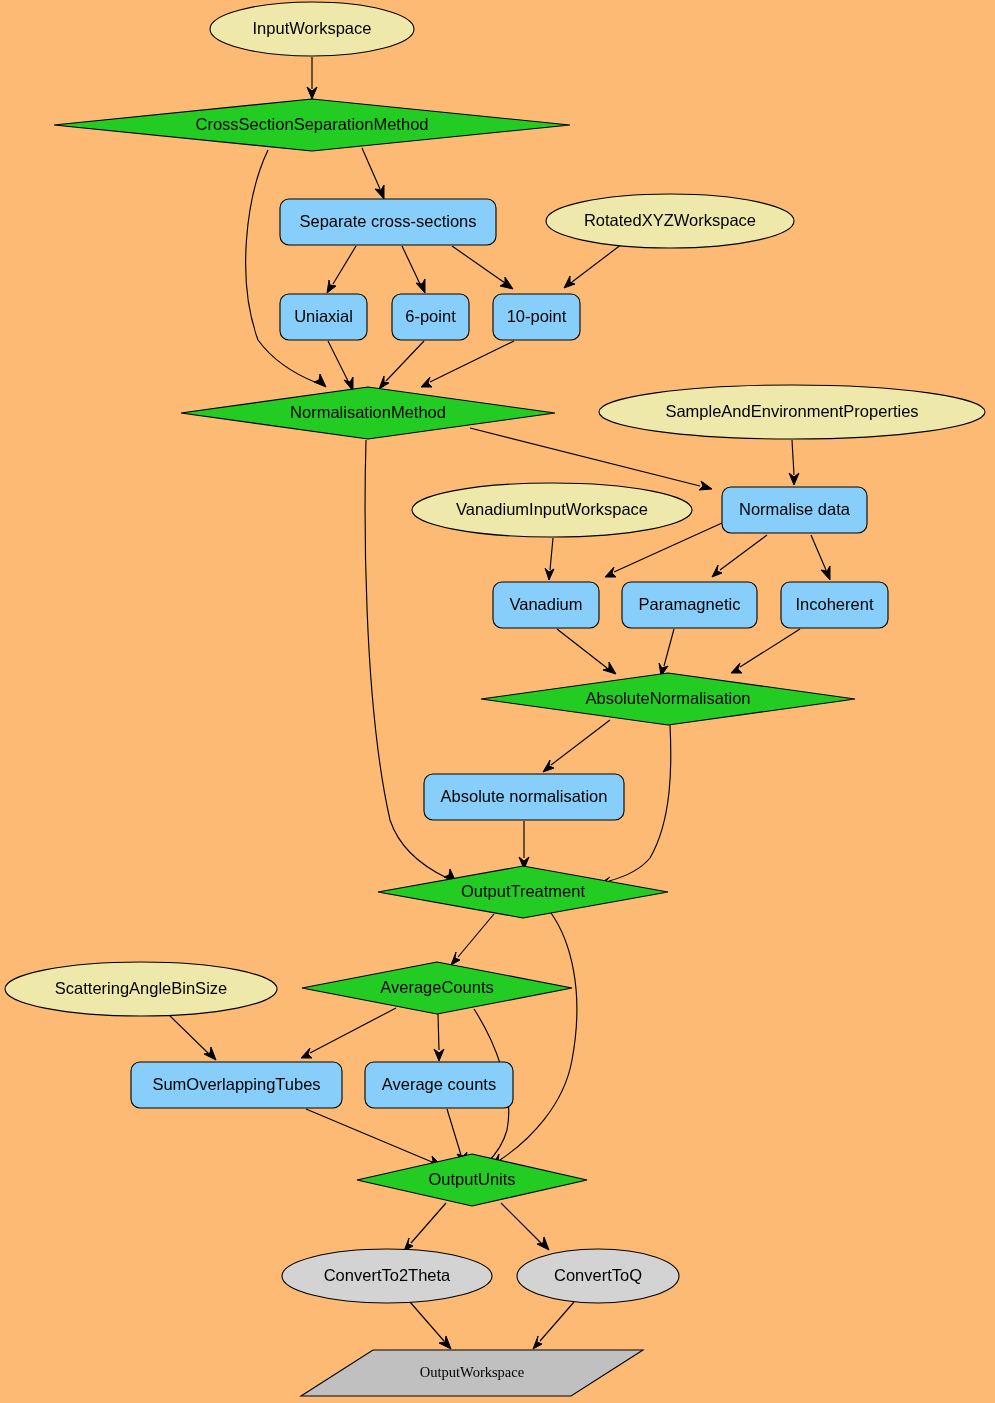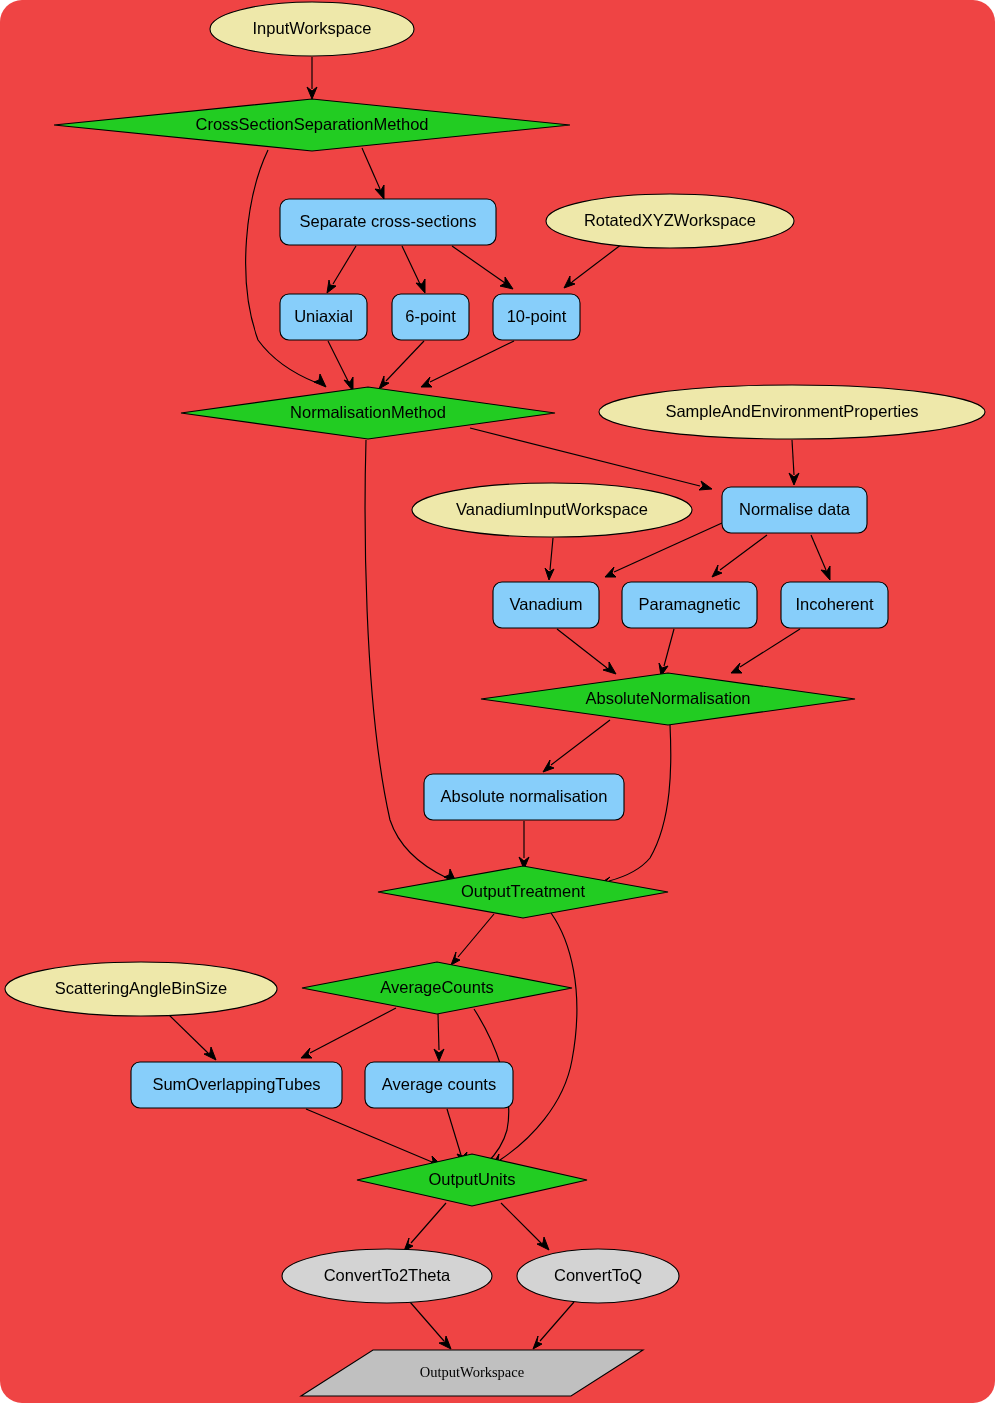--- a/index.html
+++ b/index.html
@@ -4,23 +4,22 @@
 <style>
   html, body {
     margin: 0;
     padding: 0;
     background: #ffffff;
   }
   #canvas-wrap {
     position: relative;
     width: 995px;
     height: 1403px;
-    background: #ef4444;
+    background: #fdba74;
     overflow: hidden;
-    border-radius: 22px;
   }
   svg#graph {
     display: block;
     width: 995px;
     height: 1403px;
     font-family: "Liberation Sans", sans-serif;
   }
   .node-shape {
     stroke: #000000;
     stroke-width: 1.1;

